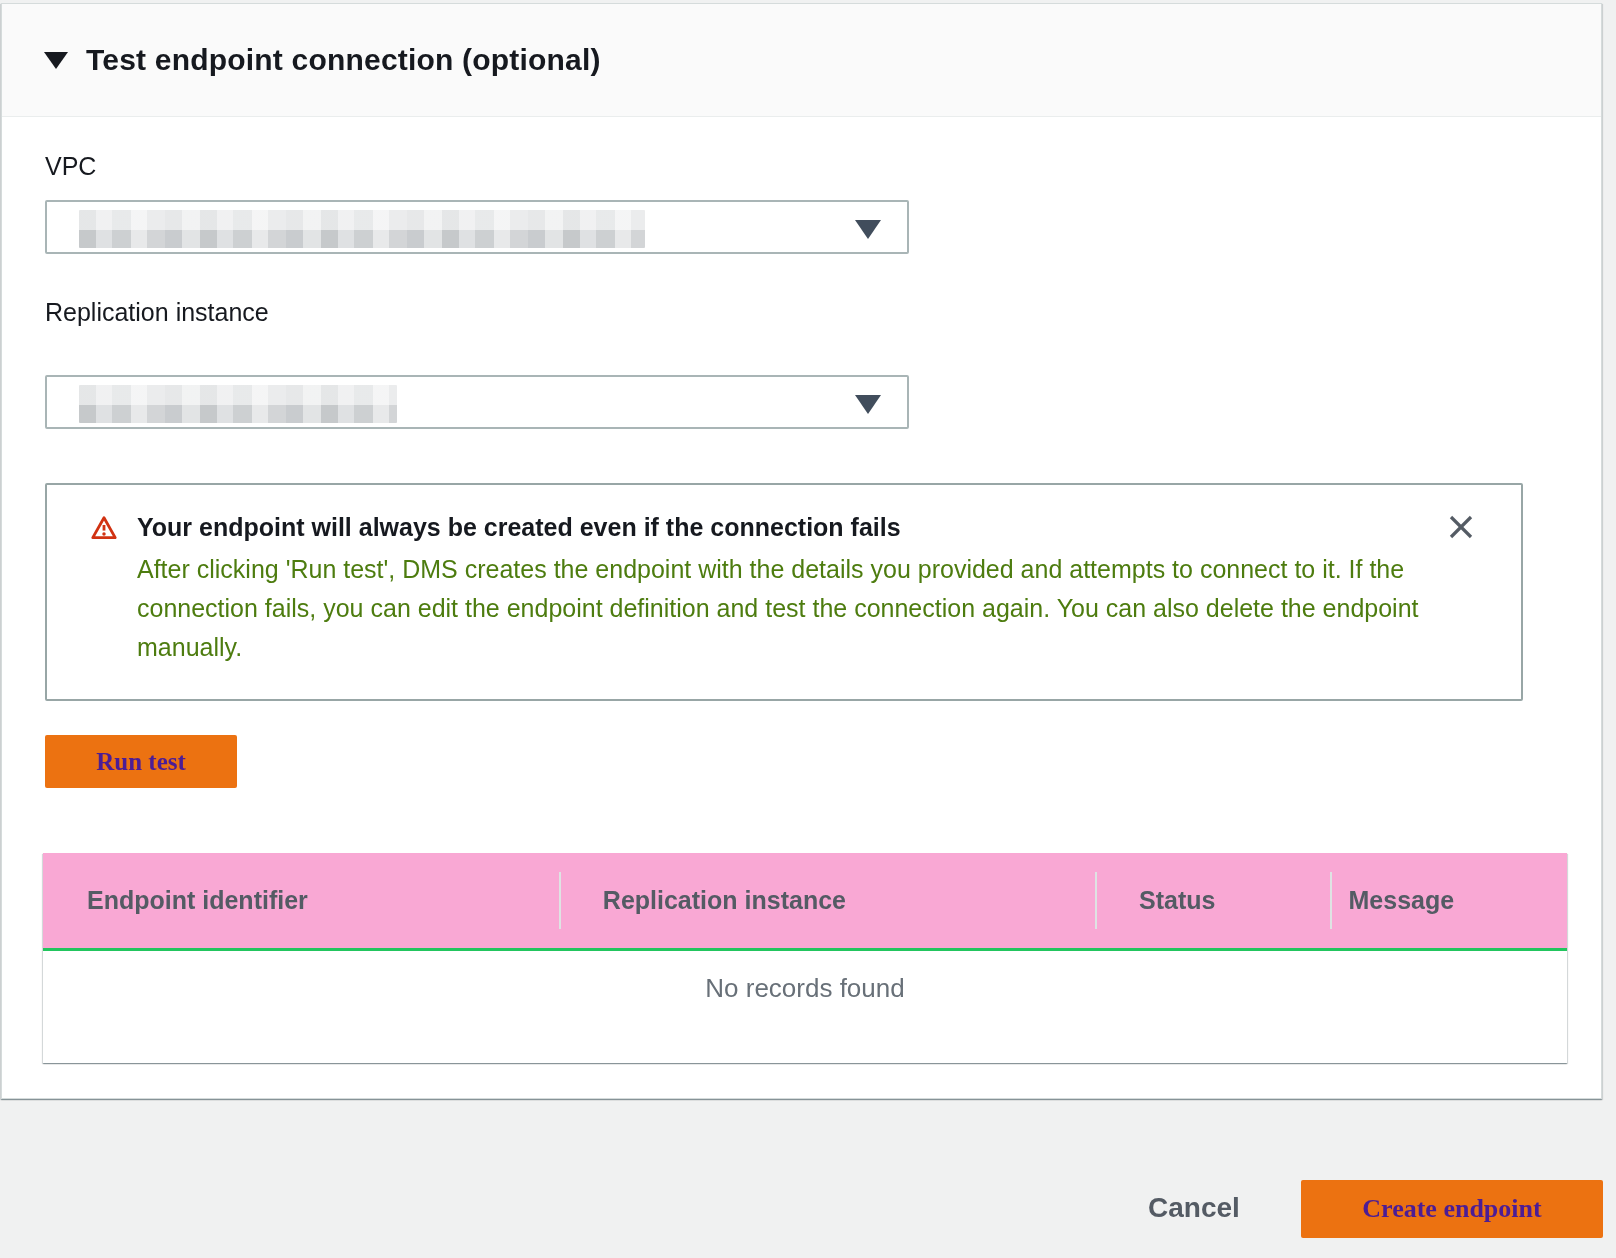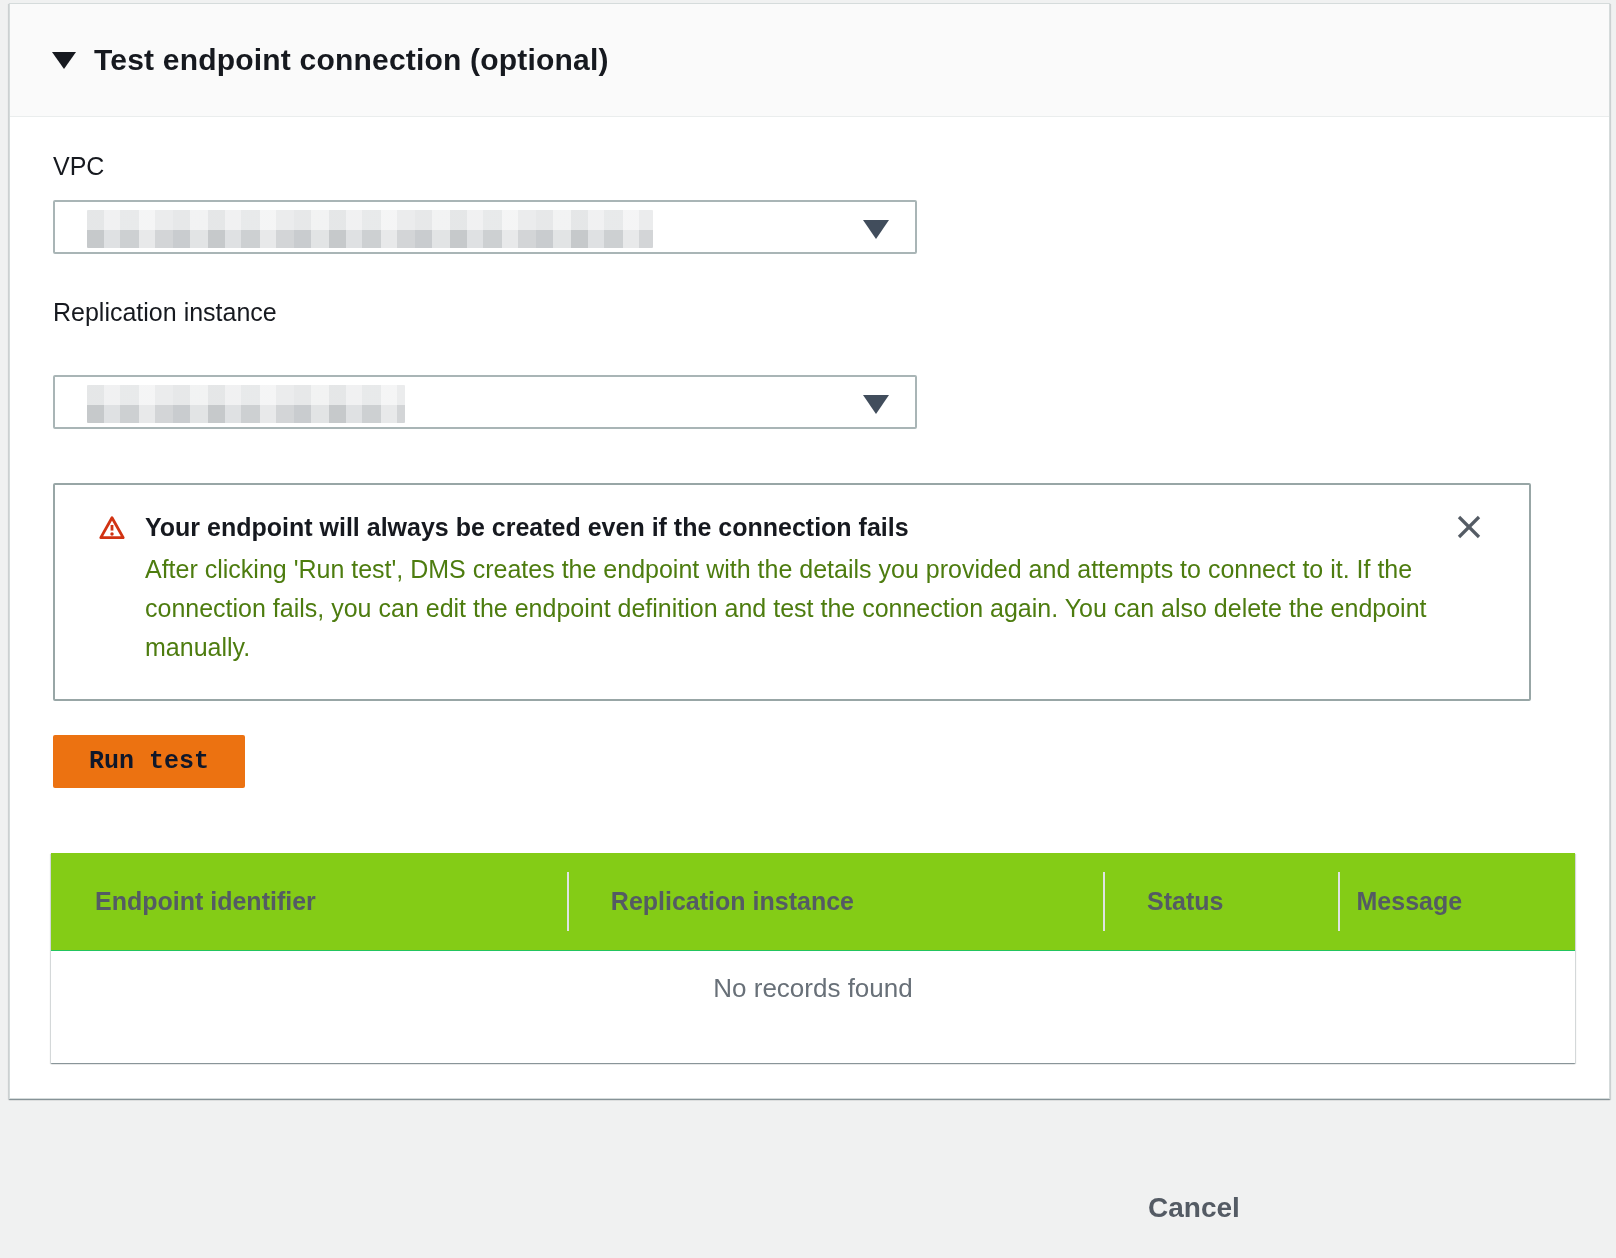--- a/index.html
+++ b/index.html
@@ -5,21 +5,21 @@
   * { margin:0; padding:0; box-sizing:border-box; }
   html,body { background:#e9ebeb; }
   #screen {
     position:relative; width:1616px; height:1258px;
     background:#f0f1f1; overflow:hidden;
     font-family:"Liberation Sans", sans-serif;
     color:#16191f;
   }
   
   .card {
-    position:absolute; left:9px; top:3px; width:1601px; height:1096px;
+    position:absolute; left:1px; top:3px; width:1601px; height:1096px;
     background:#ffffff; border:1px solid #d5dbdb;
     box-shadow:0 1px 1px 0 rgba(0,28,36,.3), 1px 1px 1px 0 rgba(0,28,36,.1), -1px 1px 1px 0 rgba(0,28,36,.1);
   }
   .card-header {
     position:absolute; left:0; top:0; right:0; height:113px;
     background:#fafafa; border-bottom:1px solid #eaeded;
     display:flex; align-items:center; padding-left:42px; cursor:pointer;
   }
   .collapse-caret {
     width:0; height:0; margin-right:18px;
@@ -60,32 +60,32 @@
     position:absolute; left:90px; top:65px; width:1300px;
     font-size:25px; line-height:39px; color:#4d7c0f;
   }
   .alert-close {
     position:absolute; right:44px; top:26px; width:32px; height:32px;
     display:flex; align-items:center; justify-content:center; cursor:pointer;
   }
   
   .btn-primary {
     position:absolute; display:flex; align-items:center; justify-content:center;
-    background:#ec7211; color:#0f172a; font-weight:bold; border:none; border-radius:2px;
-    cursor:pointer; font-family:Liberation Mono, monospace;
+    background:#ec7211; color:#4c1d95; font-weight:bold; border:none; border-radius:2px;
+    cursor:pointer; font-family:Liberation Serif, serif;
   }
   #run-test { left:43px; top:731px; width:192px; height:53px; font-size:25px; }
   
   .table {
     position:absolute; left:41px; top:849px; width:1524px; height:210px;
     background:#fff;
     box-shadow:0 1px 1px 0 rgba(0,28,36,.3), 1px 1px 1px 0 rgba(0,28,36,.12), -1px 1px 1px 0 rgba(0,28,36,.12);
   }
   .thead {
-    display:flex; height:98px; background:#84cc16; border-bottom:1px solid #22c55e;gap:32px;
+    display:flex; height:98px; background:#f9a8d4; border-bottom:3px solid #22c55e;gap:32px;
   }
   .th {
     position:relative; display:flex; align-items:center; padding-left:44px;
     font-size:25px; font-weight:bold; color:#545b64;
   }
   .th + .th::before {
     content:""; position:absolute; left:0; top:20%; height:60%; width:2px; background:#dfe3e3;
   }
   .th:nth-child(1){ width:499px; } .th:nth-child(2){ width:520px; }
   .th:nth-child(3){ width:208px; } .th:nth-child(4){ width:245px;padding-left:19px; }
@@ -150,14 +150,15 @@
         <div class="th">Replication instance</div>
         <div class="th">Status</div>
         <div class="th">Message</div>
       </div>
       <div class="tbody-empty">No records found</div>
     </div>
 
   </div>
 
   <div class="footer-cancel">Cancel</div>
+  <button class="btn-primary" id="create-endpoint">Create endpoint</button>
 
 </div>
 
 </body></html>

